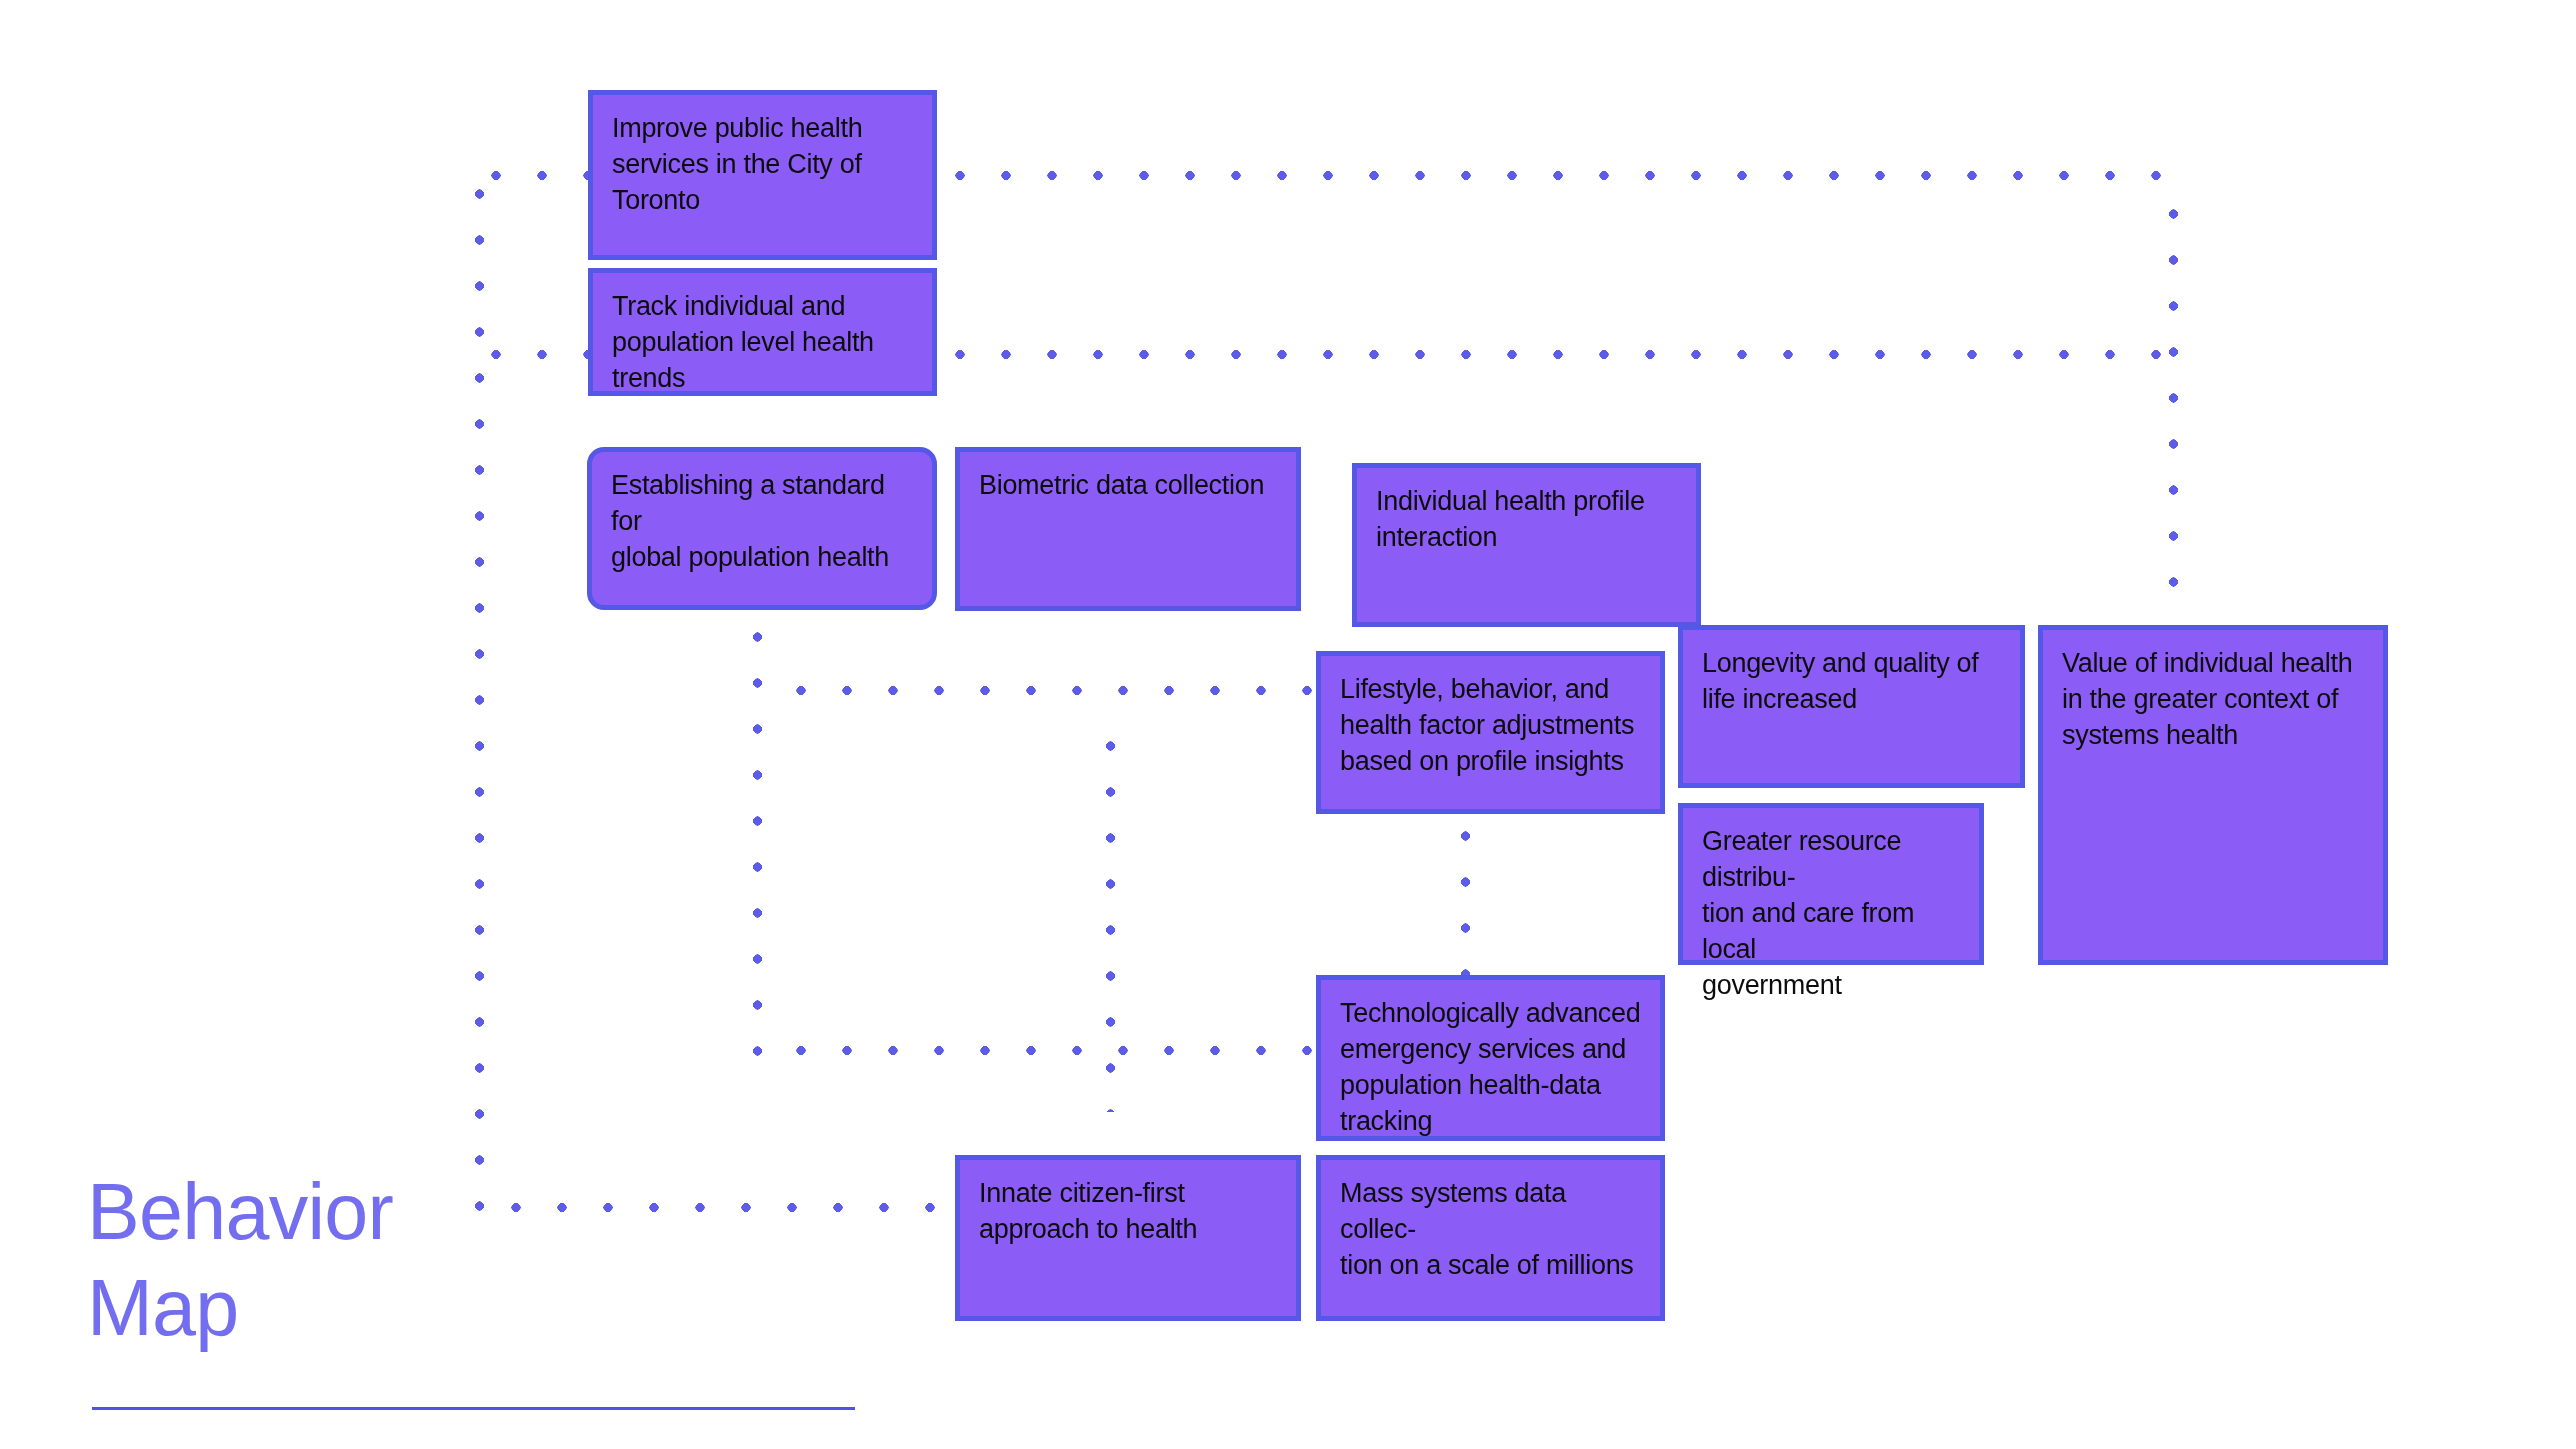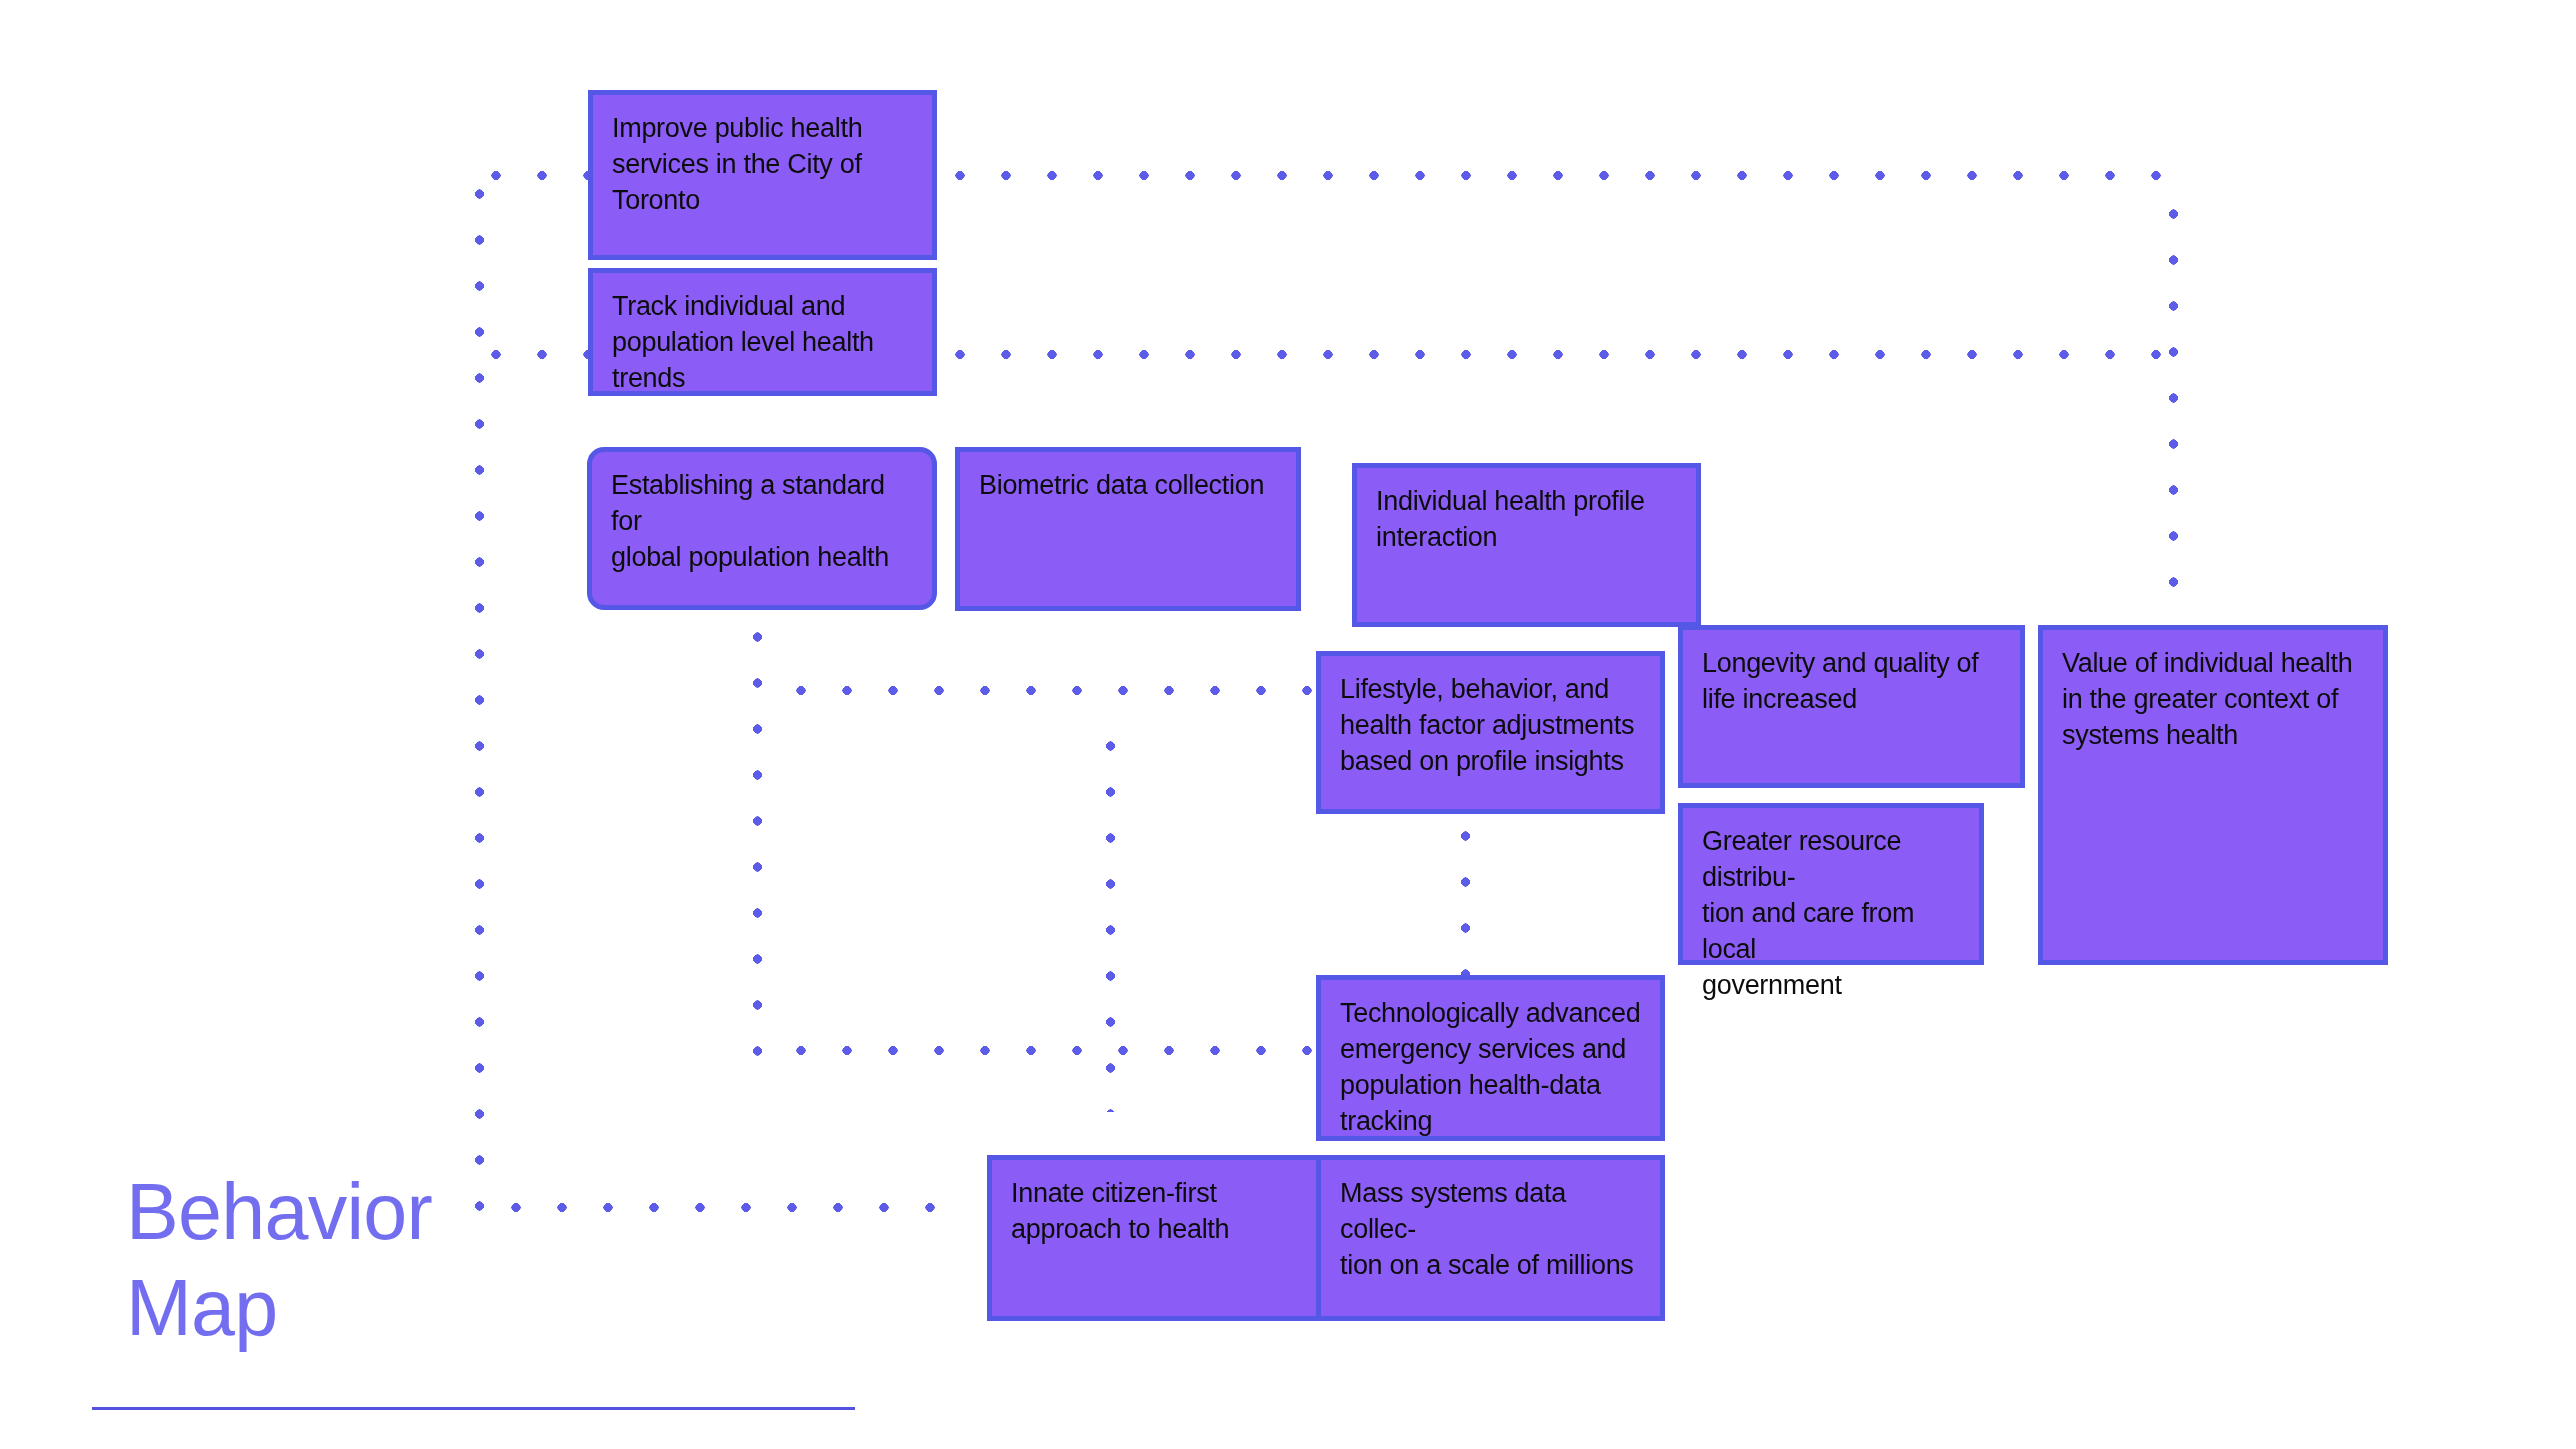--- a/index.html
+++ b/index.html
@@ -47,21 +47,20 @@
     background-repeat:repeat-y;
   }
   .map-title{
     position:absolute;
     left:87px;top:1164px;
     font-size:79px;
     line-height:96px;
     font-weight:300;
     letter-spacing:-0.7px;
     color:var(--title-text);
-    margin-left:39px;
   }
   .title-rule{
     position:absolute;
     left:92px;top:1407px;
     width:763px;height:3.4px;
     background:var(--underline);
   }
 </style>
 </head>
 <body>
@@ -120,21 +119,21 @@
     <span class="node-label">Greater resource distribu-
 tion and care from local
 government</span>
   </div>
   <div class="node" style="left:1316px;top:975px;width:349px;height:166px;">
     <span class="node-label">Technologically advanced
 emergency services and
 population health-data
 tracking</span>
   </div>
-  <div class="node" style="left:955px;top:1155px;width:346px;height:166px;margin-left:32px;">
+  <div class="node" style="left:955px;top:1155px;width:346px;height:166px;">
     <span class="node-label">Innate citizen-first
 approach to health</span>
   </div>
   <div class="node" style="left:1316px;top:1155px;width:349px;height:166px;">
     <span class="node-label">Mass systems data collec-
 tion on a scale of millions</span>
   </div>
 
   <div class="map-title"><span>Behavior</span><br><span>Map</span></div>
   <div class="title-rule"></div>

